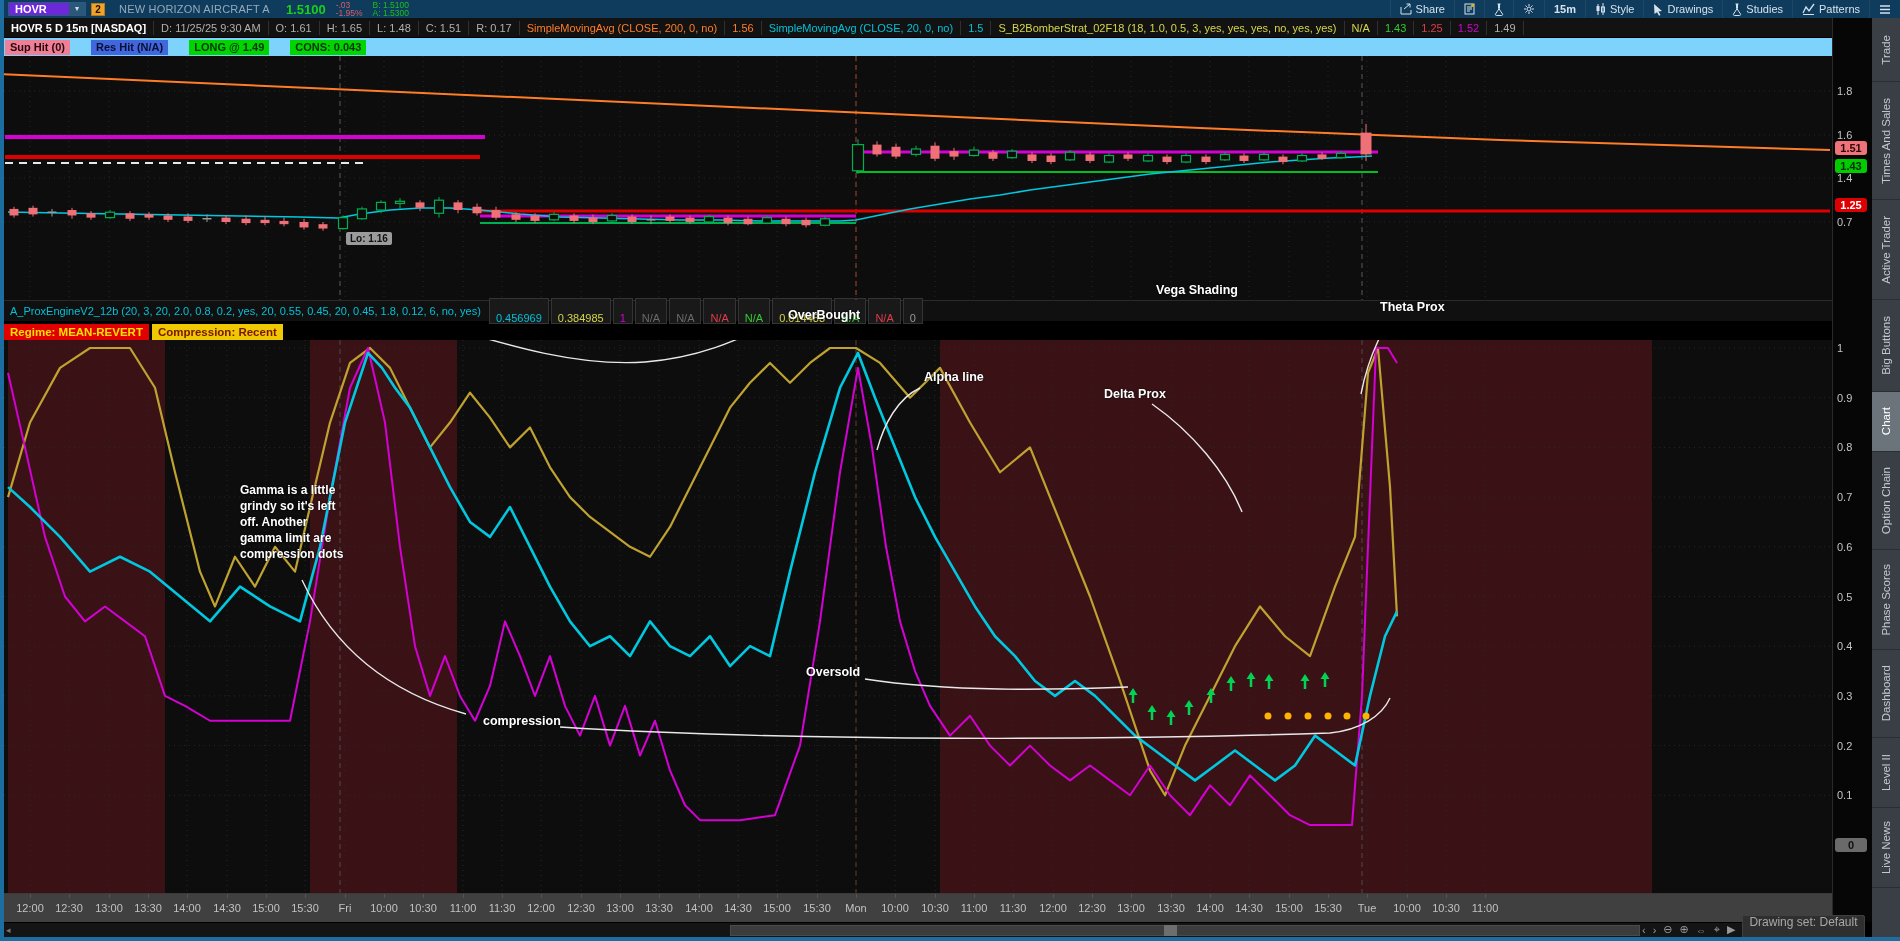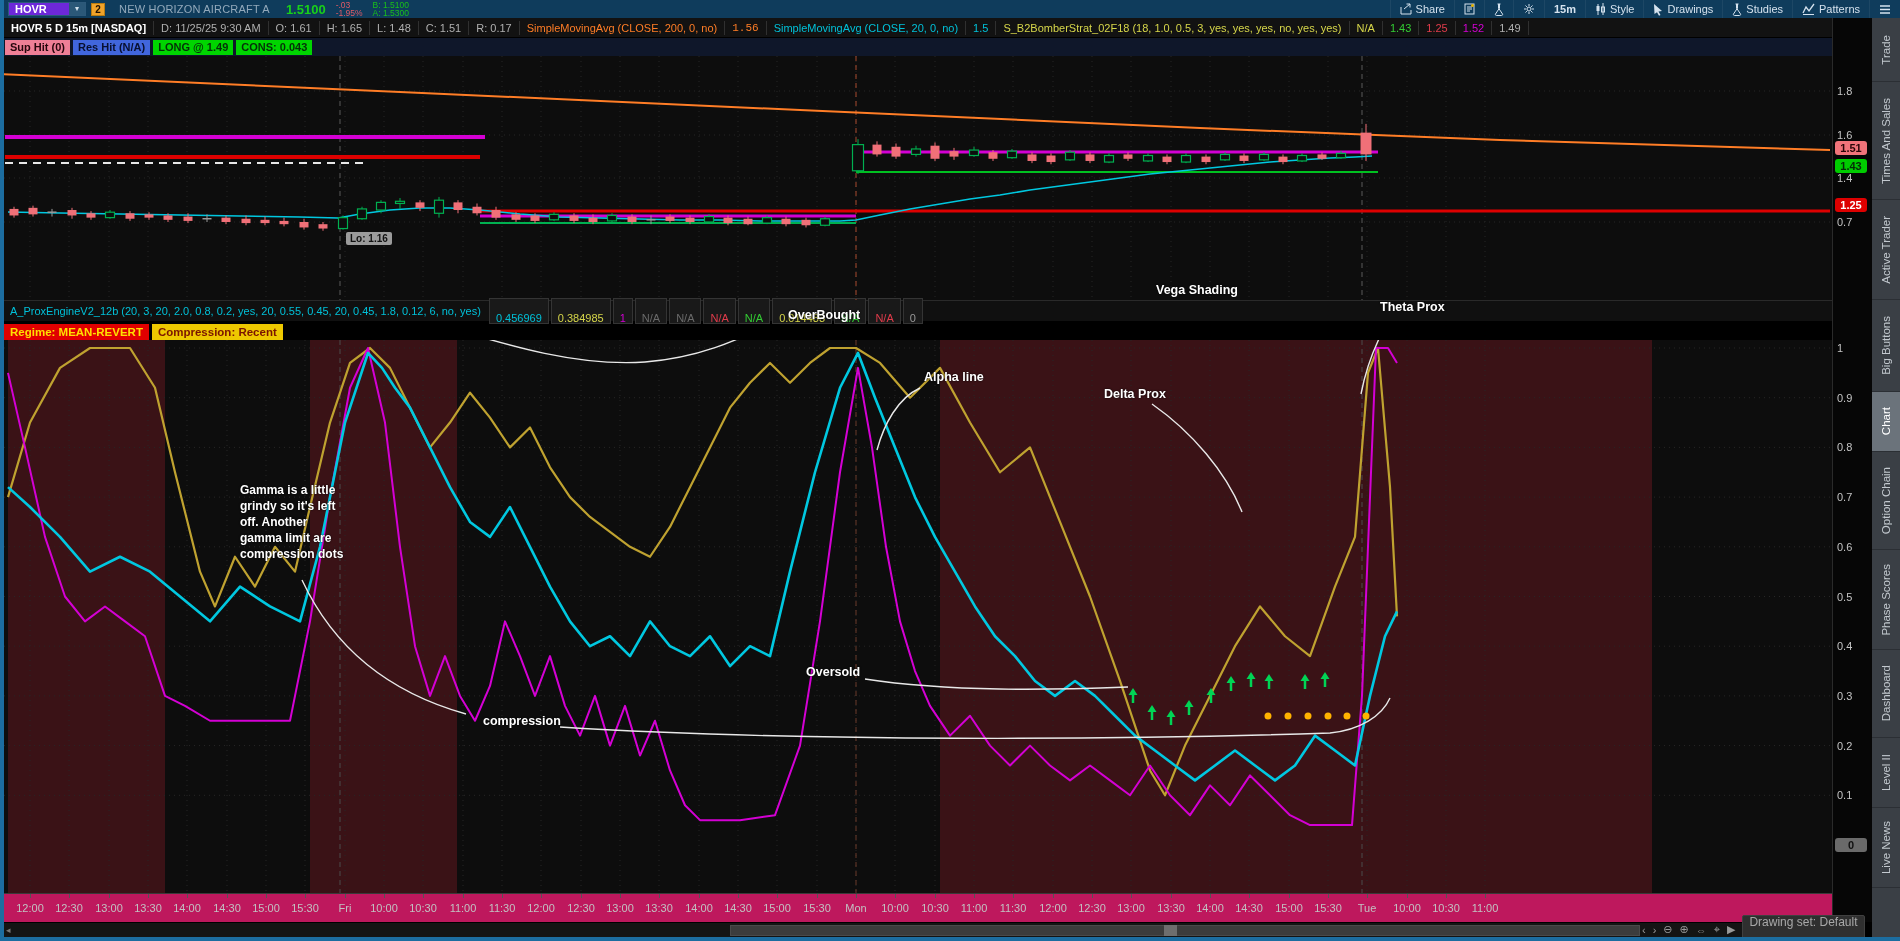--- a/index.html
+++ b/index.html
@@ -23,43 +23,43 @@
   .chg{margin-left:10px;color:#e05a66;font-size:8.5px;line-height:8.5px;text-align:left;}
   .ba{margin-left:10px;color:#19c019;font-size:8.5px;line-height:8.5px;}
   .tb-spacer{flex:1;}
   .tb-btn{display:flex;align-items:center;gap:4px;padding:0 9px;height:18px;color:#d5e2ee;cursor:default;
           border-left:1px solid rgba(255,255,255,0.06);white-space:nowrap;}
   .tb-btn svg{display:block;}
   
   .hdr{position:absolute;left:4px;top:18px;width:1828px;height:20px;background:#121212;border-bottom:1px solid #000;
        display:flex;align-items:center;font-size:11px;white-space:nowrap;overflow:hidden;}
   .hseg{padding:0 7px;border-right:1px solid #303030;height:14px;line-height:14px;}
-  .badgerow{position:absolute;left:4px;top:38px;width:1828px;height:18px;background:#0f172a;
-            display:flex;align-items:center;gap:2px;font-size:11px;}
+  .badgerow{position:absolute;left:4px;top:38px;width:1828px;height:18px;background:#7dd3fc;
+            display:flex;align-items:center;gap:20px;font-size:11px;}
   .sbadge{height:15px;line-height:15px;padding:0 5px;font-weight:bold;margin-left:1px;}
   .proxrow{position:absolute;left:4px;top:300px;width:1828px;height:22px;background:#101010;
            border-top:1px solid #2a2a2a;border-bottom:1px solid #000;display:flex;align-items:center;font-size:11px;}
   .pcell{height:18px;line-height:15px;padding:12px 6px;border:1px solid #343434;background:#191919;margin-left:2px;text-align:right;}
   .plabel{padding:0 6px;}
   .regimerow{position:absolute;left:4px;top:323px;width:1828px;height:17px;display:flex;gap:3px;align-items:center;font-size:11.5px;}
   .rbadge{height:16px;line-height:16px;padding:0 6px;font-weight:bold;}
   
   .pane{position:absolute;left:4px;background:#0d0d0d;}
   #pane-upper{top:56px;width:1828px;height:244px;}
   #pane-lower{top:340px;width:1828px;height:553px;}
   svg.layer{position:absolute;left:0;top:0;pointer-events:none;}
   
   .ann{position:absolute;color:#fff;font-size:12.5px;font-weight:600;white-space:nowrap;pointer-events:none;text-shadow:0 0 2px #000;}
   .gammablock{position:absolute;color:#fff;font-size:12px;font-weight:600;line-height:16px;pointer-events:none;text-shadow:0 0 2px #000;}
   .lotip{position:absolute;background:#9b9b9b;color:#111;font-size:10px;padding:1px 4px;border-radius:2px;font-weight:bold;}
   
   .price-axis{position:absolute;left:1832px;top:18px;width:40px;height:904px;background:#060606;border-left:1px solid #2a2a2a;font-size:11px;color:#c4c4c4;}
   .pa-label{position:absolute;left:4px;}
   .pa-badge{position:absolute;left:2px;width:32px;text-align:center;border-radius:3px;font-weight:bold;font-size:11px;height:14px;line-height:14px;}
-  .time-axis{position:absolute;left:4px;top:893px;width:1828px;height:29px;background:#be185d;border-top:1px solid #3a3a3a;font-size:11px;color:#c2c2c2;}
+  .time-axis{position:absolute;left:4px;top:893px;width:1828px;height:29px;background:#404040;border-top:1px solid #3a3a3a;font-size:11px;color:#c2c2c2;}
   .t-label{position:absolute;top:8px;width:44px;margin-left:-22px;text-align:center;}
   .t-tick{position:absolute;top:0;width:1px;height:4px;background:#555;}
   
   .scrollbar{position:absolute;left:4px;top:922px;width:1828px;height:15px;background:#141414;border-top:1px solid #000;}
   .sb-arrow{position:absolute;left:2px;top:2px;color:#777;font-size:9px;}
   .sb-thumb{position:absolute;top:2px;height:11px;background:#3c3c3c;border:1px solid #4a4a4a;}
   .sb-handle{position:absolute;top:2px;height:11px;width:13px;background:#6e6e6e;}
   .br-controls{position:absolute;top:922px;height:15px;display:flex;align-items:center;gap:7px;color:#9a9a9a;font-size:11px;}
   .ds-box{background:#2f2f2f;border:1px solid #404040;color:#a8a8a8;border-radius:2px;padding:0 6px;height:29px;line-height:12px;font-size:12px;white-space:nowrap;}
   .grip{position:absolute;right:2px;top:926px;color:#cfd8dc;font-size:11px;}
@@ -178,21 +178,21 @@
 
   <div class="hdr" id="chart-header">
       <span class="hseg" style="color: rgb(255, 255, 255); font-weight: bold;">HOVR 5 D 15m [NASDAQ]</span>
       <span class="hseg" style="color: rgb(176, 176, 176);">D: 11/25/25 9:30 AM</span>
       <span class="hseg" style="color: rgb(176, 176, 176);">O: 1.61</span>
       <span class="hseg" style="color: rgb(176, 176, 176);">H: 1.65</span>
       <span class="hseg" style="color: rgb(176, 176, 176);">L: 1.48</span>
       <span class="hseg" style="color: rgb(176, 176, 176);">C: 1.51</span>
       <span class="hseg" style="color: rgb(176, 176, 176);">R: 0.17</span>
       <span class="hseg" style="color: rgb(255, 125, 38);">SimpleMovingAvg (CLOSE, 200, 0, no)</span>
-      <span class="hseg" style="color: rgb(255, 125, 38); font-family: Liberation Mono, monospace;">1.56</span>
+      <span class="hseg" style="color: rgb(255, 125, 38);">1.56</span>
       <span class="hseg" style="color: rgb(0, 192, 216);">SimpleMovingAvg (CLOSE, 20, 0, no)</span>
       <span class="hseg" style="color: rgb(0, 192, 216);">1.5</span>
       <span class="hseg" style="color: rgb(214, 214, 74);">S_B2BomberStrat_02F18 (18, 1.0, 0.5, 3, yes, yes, yes, no, yes, yes)</span>
       <span class="hseg" style="color: rgb(214, 214, 74);">N/A</span>
       <span class="hseg" style="color: rgb(51, 204, 51);">1.43</span>
       <span class="hseg" style="color: rgb(224, 60, 75);">1.25</span>
       <span class="hseg" style="color: rgb(212, 0, 212);">1.52</span>
       <span class="hseg" style="color: rgb(176, 176, 176);">1.49</span>
     </div>
   <div class="badgerow" id="strategy-badges">

